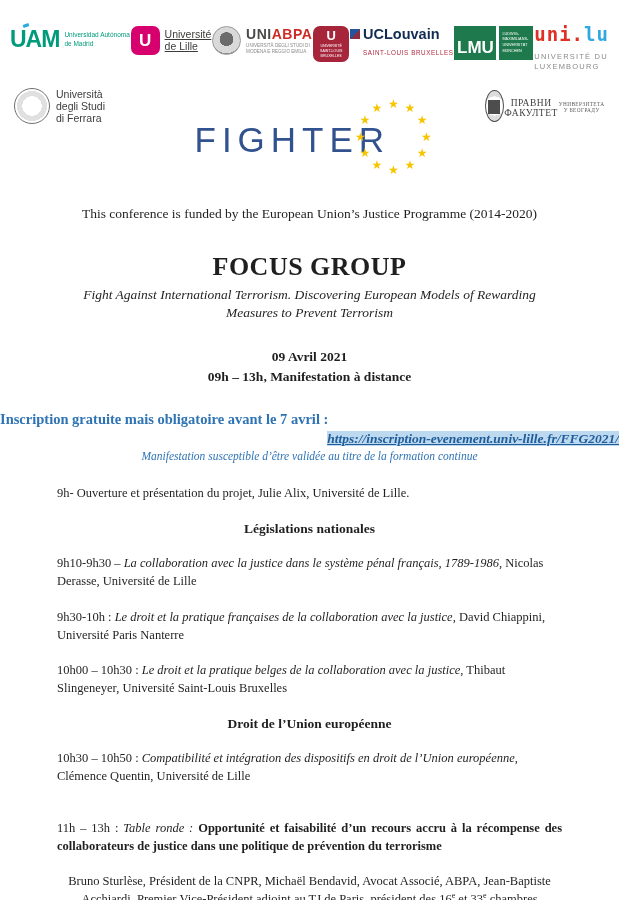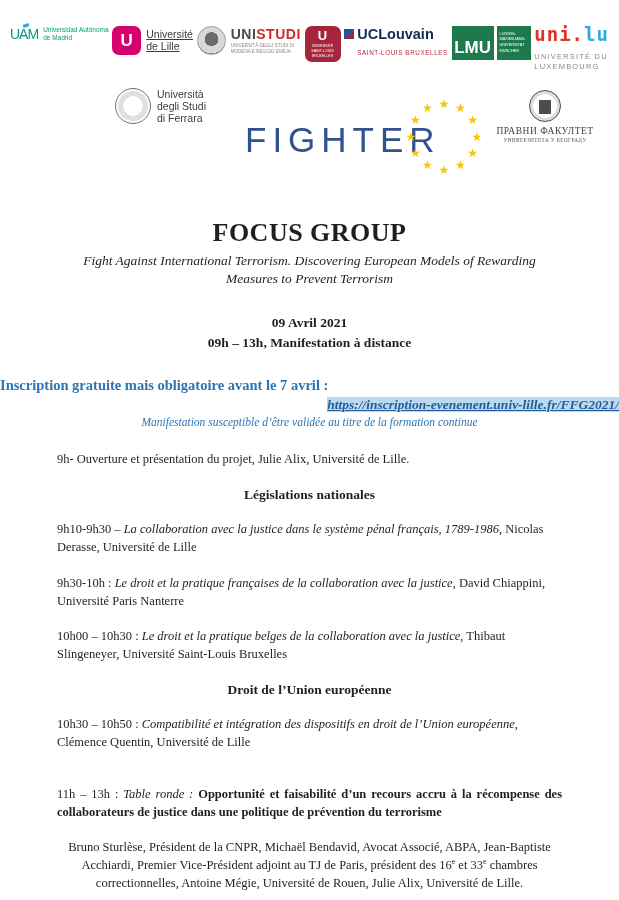--- a/index.html
+++ b/index.html
@@ -9,21 +9,21 @@
     position:relative;overflow:hidden;box-sizing:border-box;
   }
   
   .logo-row1{
     display:flex;justify-content:space-between;align-items:flex-start;
     padding:26px 10px 0 10px;height:54px;
   }
   .logo{display:flex;align-items:center;gap:5px;}
   .pre{white-space:pre-line;}
   
-  .uam-mark{font-family:"Liberation Sans",sans-serif;font-weight:normal;font-size:14px;color:#009B7B;position:relative;letter-spacing:-1px;text-align:center;}
+  .uam-mark{font-family:"Liberation Sans",sans-serif;font-weight:bold;font-size:23px;color:#009B7B;position:relative;letter-spacing:-1px;text-align:center;}
   .uam-mark::after{content:"";position:absolute;left:13px;top:-2px;width:6px;height:3px;background:#29ABE2;transform:rotate(-20deg);}
   .uam-name{font-family:"Liberation Sans",sans-serif;font-size:6.5px;color:#009B7B;line-height:1.25;}
   
   .lille-sq{width:29px;height:29px;background:#D6006E;border-radius:7px;display:flex;align-items:center;justify-content:center;
     color:#fff;font-family:"Liberation Sans",sans-serif;font-weight:bold;font-size:17px;}
   .lille-name{font-family:"Liberation Sans",sans-serif;font-size:10.5px;color:#3C3C3B;line-height:1.1;text-decoration:underline;}
   
   .modena-seal{width:27px;height:27px;border-radius:50%;background:radial-gradient(circle at 50% 45%, #6b6b6b 0 34%, #d9d9d9 35% 70%, #8a8a8a 71% 100%);border:1px solid #9a9a9a;}
   .unimore-txt{display:flex;flex-direction:column;line-height:1;}
   .unimore-word{font-family:"Liberation Sans",sans-serif;font-weight:bold;font-size:14px;letter-spacing:.5px;}
@@ -44,26 +44,26 @@
   .lmu-sq{width:42px;height:34px;background:#1E7A4C;display:flex;align-items:flex-end;justify-content:center;color:#fff;
     font-family:"Liberation Sans",sans-serif;font-weight:bold;font-size:17px;padding-bottom:2px;box-sizing:border-box;}
   .lmu-txtsq{width:34px;height:34px;background:#1E7A4C;color:#fff;font-family:"Liberation Sans",sans-serif;font-size:3.8px;
     display:flex;align-items:center;padding-left:3px;box-sizing:border-box;line-height:1.5;}
   
   .unilu{display:flex;flex-direction:column;align-items:flex-start;}
   .unilu-word{font-family:"DejaVu Sans Mono",monospace;font-weight:bold;font-size:19px;letter-spacing:1px;line-height:.9;}
   .unilu-word .r{color:#E03127;} .unilu-word .b{color:#31A9E0;}
   .unilu-name{font-family:"Liberation Sans",sans-serif;font-size:7.5px;color:#8a8a8a;letter-spacing:1.2px;margin-top:4px;line-height:1.35;}
   
-  .logo-row2{display:flex;justify-content:flex-end;align-items:flex-start;padding:8px 14px 0 14px;height:100px;}
+  .logo-row2{display:flex;justify-content:space-between;align-items:flex-start;padding:8px 14px 0 14px;height:100px;}
   .ferrara{display:flex;gap:6px;align-items:center;width:130px;}
   .ferrara-seal{width:36px;height:36px;border-radius:50%;border:1.6px solid #6f6f6f;box-sizing:border-box;
     background:radial-gradient(circle,#ffffff 0 40%,#e0e0e0 41% 62%,#ffffff 63% 100%);flex:0 0 auto;}
   .ferrara-name{font-family:"Liberation Sans",sans-serif;font-size:10.5px;color:#3C3C3B;line-height:1.15;}
-  .belgrade{width:120px;display:flex;flex-direction:column;align-items:center;text-align:center;margin-top:2px;}
+  .belgrade{width:120px;display:flex;flex-direction:row;align-items:center;text-align:center;margin-top:2px;}
   .belgrade-seal{width:32px;height:32px;border-radius:50%;border:1.6px solid #4d4d4d;box-sizing:border-box;
     background:
       linear-gradient(#4d4d4d,#4d4d4d) 50% 55%/12px 14px no-repeat,
       radial-gradient(circle,#fff 0 55%,#ddd 56% 100%);}
   .belgrade-title{font-size:9.5px;color:#3f3f3f;letter-spacing:.5px;margin-top:4px;}
   .belgrade-sub{font-size:5.3px;color:#5a5a5a;letter-spacing:.4px;margin-top:1px;}
   
   .fighter{position:relative;width:240px;height:95px;margin-top:6px;}
   .fighter-word{position:absolute;left:0;top:26px;font-family:"Liberation Sans",sans-serif;font-weight:300;
     font-size:35px;letter-spacing:6px;color:#31518F;}
@@ -114,21 +114,21 @@
 de Madrid</span>
     </div>
     <div class="logo">
       <span class="lille-sq">U</span>
       <span class="lille-name pre">Université
 de Lille</span>
     </div>
     <div class="logo">
       <span class="modena-seal"></span>
       <span class="unimore-txt">
-        <span class="unimore-word"><span class="uni">UNI</span><span class="more">STUDI</span></span>
+        <span class="unimore-word"><span class="uni">UNI</span><span class="more">ABPA</span></span>
         <span class="unimore-name pre">UNIVERSITÀ DEGLI STUDI DI
 MODENA E REGGIO EMILIA</span>
       </span>
     </div>
     <div class="logo">
       <span class="usl-sq">
         <span class="usl-u">U</span>
         <span class="usl-name pre">UNIVERSITÉ
 SAINT-LOUIS
 BRUXELLES</span>
@@ -179,20 +179,21 @@
         <span>★</span>
       </span>
     </div>
     <div class="belgrade">
       <span class="belgrade-seal"></span>
       <span class="belgrade-title">ПРАВНИ ФАКУЛТЕТ</span>
       <span class="belgrade-sub">УНИВЕРЗИТЕТА У БЕОГРАДУ</span>
     </div>
   </div>
 
+  <p class="funding">This conference is funded by the European Union’s Justice Programme (2014-2020)</p>
 
   <h1 class="title">FOCUS GROUP</h1>
   <p class="subtitle">Fight Against International Terrorism. Discovering European Models of Rewarding Measures to Prevent Terrorism</p>
 
   <p class="evdate">09 Avril 2021</p>
   <p class="evtime">09h – 13h, Manifestation à distance</p>
 
   <p class="inscription">Inscription gratuite mais obligatoire avant le 7 avril :</p>
   <p class="reg-link-line"><a class="reg-link">https://inscription-evenement.univ-lille.fr/FFG2021/</a></p>
   <p class="reg-note">Manifestation susceptible d’être validée au titre de la formation continue</p>

